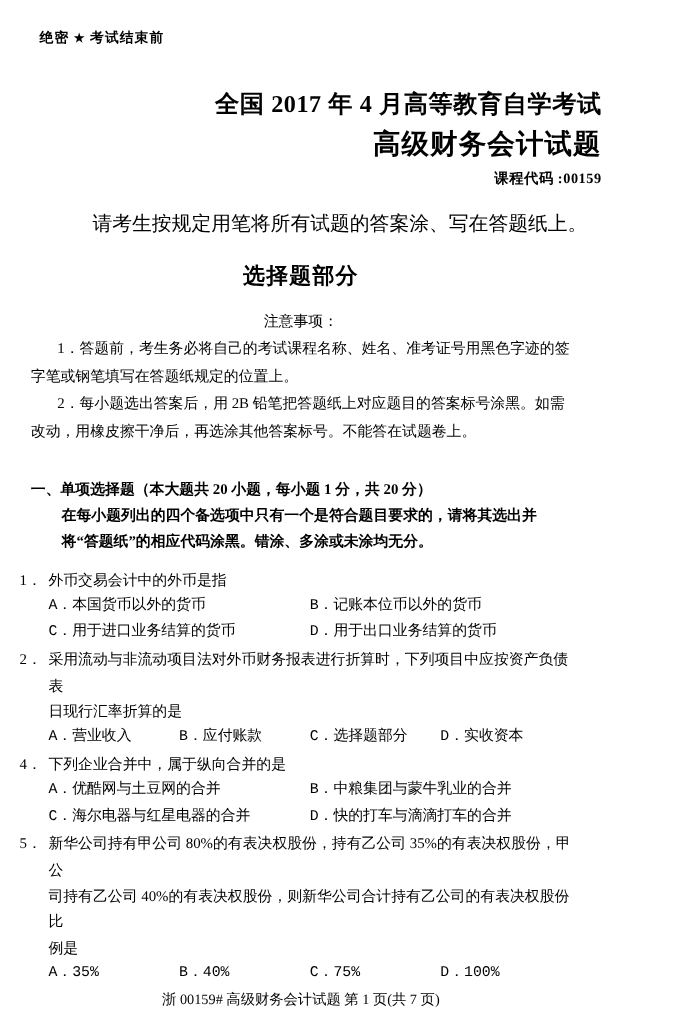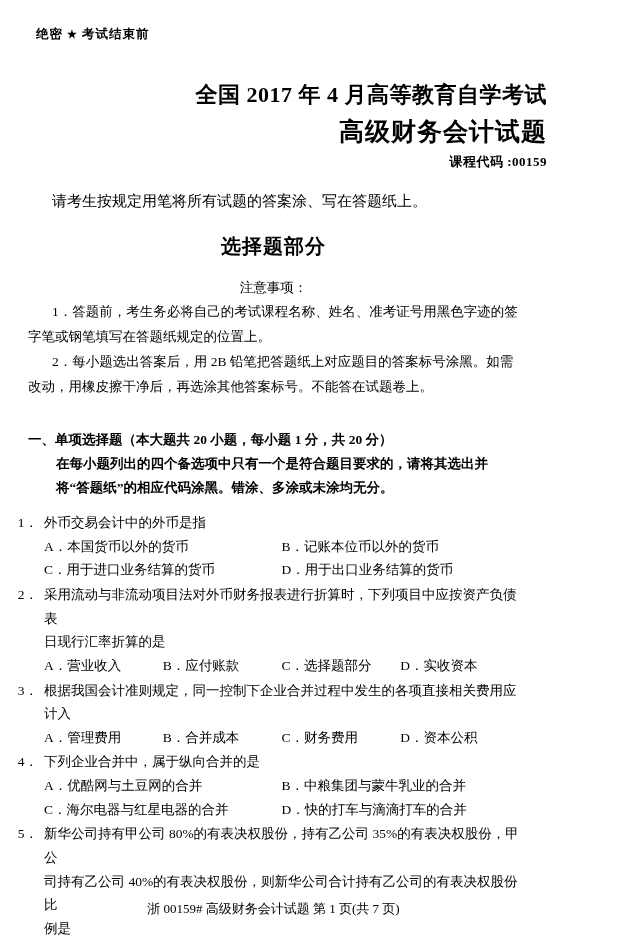--- a/index.html
+++ b/index.html
@@ -53,22 +53,22 @@
     margin-top: 2px;
   }
   .title-code {
     font-size: 13px;
     font-weight: bold;
     margin-top: 2px;
     letter-spacing: 0.5px;
   }
   .notice-line {
     margin-top: 18px;
-    font-size: 15px;
-    padding-left: 52px;
+    font-size: 18px;
+    padding-left: 84px;
     line-height: 1.6;
   }
   .section-title {
     text-align: center;
     font-size: 20px;
     font-weight: bold;
     margin-top: 20px;
     letter-spacing: 1px;
   }
   .attention {
@@ -128,20 +128,21 @@
     display: block;
     padding-left: 30px;
   }
   .opts-row {
     display: block;
     white-space: nowrap;
   }
   .opt {
     display: inline-block;
     vertical-align: top;
+    font-family: Liberation Mono, monospace;
   }
   
   .two-col .opt {
     width: 50%;
   }
   
   .four-col .opt {
     width: 25%;
   }
   .footer {
@@ -199,29 +200,20 @@
     <div class="q">
       <span class="q-stem"><span class="q-num">2．</span><span>采用流动与非流动项目法对外币财务报表进行折算时，下列项目中应按资产负债表</span></span>
       <span class="q-stem-cont">日现行汇率折算的是</span>
       <span class="opts four-col">
         <span class="opts-row">
           <span class="opt">A．营业收入</span><span class="opt">B．应付账款</span><span class="opt">C．选择题部分</span><span class="opt">D．实收资本</span>
         </span>
       </span>
     </div>
 
-    <div class="q">
-      <span class="q-stem"><span class="q-num">3．</span><span>根据我国会计准则规定，同一控制下企业合并过程中发生的各项直接相关费用应</span></span>
-      <span class="q-stem-cont">计入</span>
-      <span class="opts four-col">
-        <span class="opts-row">
-          <span class="opt">A．管理费用</span><span class="opt">B．合并成本</span><span class="opt">C．财务费用</span><span class="opt">D．资本公积</span>
-        </span>
-      </span>
-    </div>
 
     <div class="q">
       <span class="q-stem"><span class="q-num">4．</span><span>下列企业合并中，属于纵向合并的是</span></span>
       <span class="opts two-col">
         <span class="opts-row">
           <span class="opt">A．优酷网与土豆网的合并</span><span class="opt">B．中粮集团与蒙牛乳业的合并</span>
         </span>
         <span class="opts-row">
           <span class="opt">C．海尔电器与红星电器的合并</span><span class="opt">D．快的打车与滴滴打车的合并</span>
         </span>

